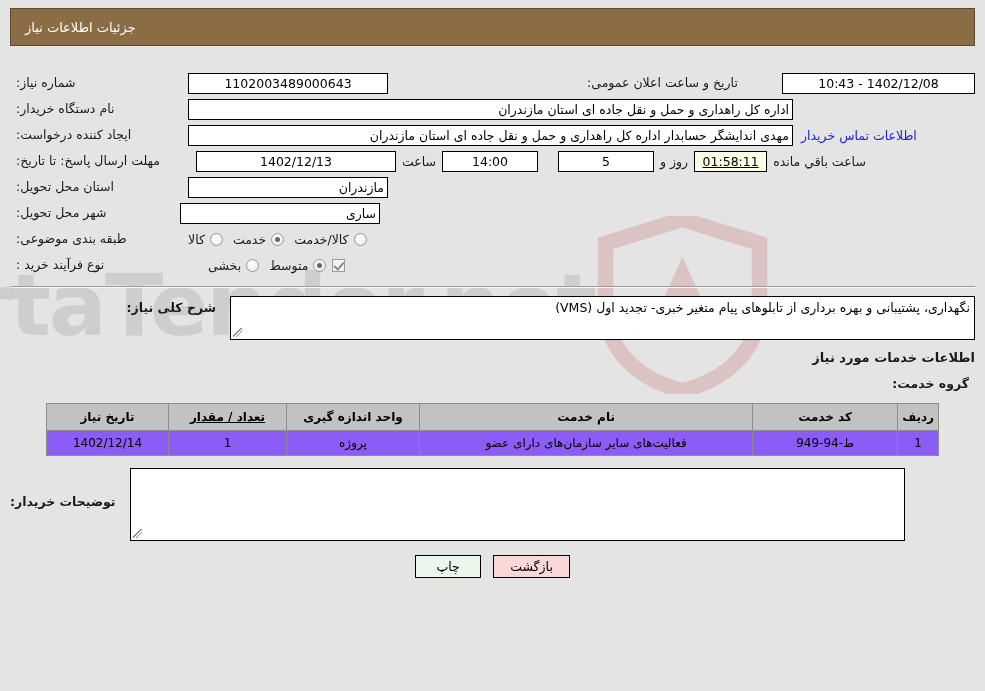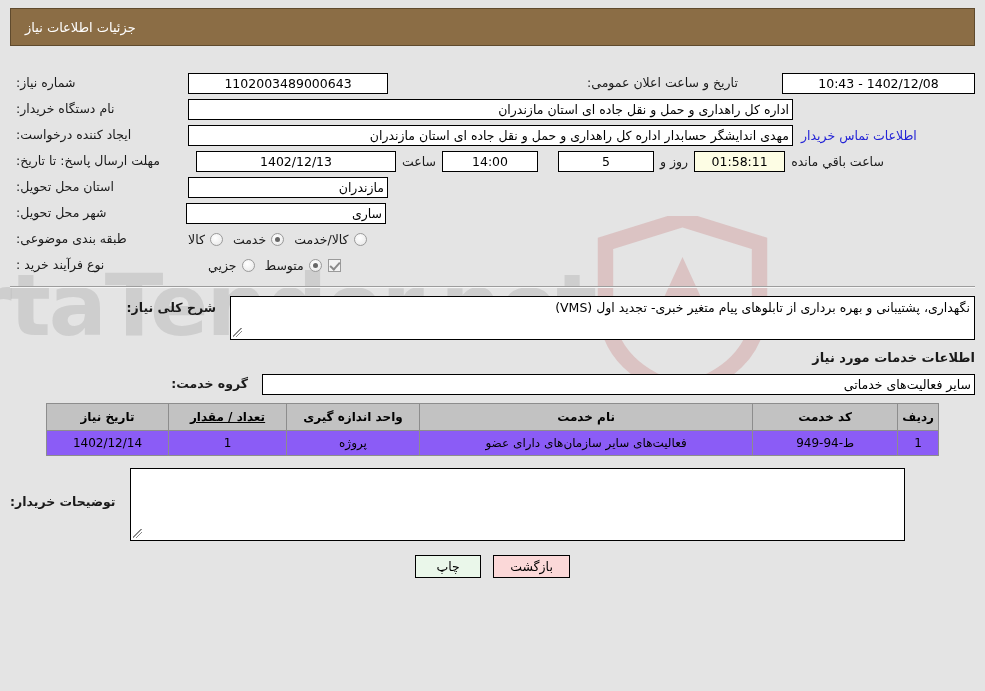--- a/index.html
+++ b/index.html
@@ -281,39 +281,39 @@
     <div class="form-row">
       <div class="spacer"></div>
       <a class="link">اطلاعات تماس خریدار</a>
       <div class="inp" style="width:605px;margin-left:10px;justify-content:flex-start;">مهدی اندایشگر حسابدار اداره کل راهداری و حمل و نقل جاده ای استان مازندران</div>
       <div class="lbl lbl-w">ایجاد کننده درخواست:</div>
     </div>
 
     <div class="form-row" style="align-items:center;">
       <div class="spacer"></div>
       <span class="inline-lbl">ساعت باقي مانده</span>
-      <div class="inp num inp-yellow" style="width:91px;">01:58:11</div>
+      <div class="inp num inp-yellow" style="width:73px;text-decoration:underline;">01:58:11</div>
       <span class="inline-lbl">روز و</span>
       <div class="inp num" style="width:96px;">5</div>
       <span class="inline-lbl" style="padding-left:14px;"></span>
       <div class="inp num" style="width:96px;">14:00</div>
       <span class="inline-lbl">ساعت</span>
       <div class="inp ctr" style="width:200px;margin-left:18px;">1402/12/13</div>
       <div class="lbl lbl-w">مهلت ارسال پاسخ: تا تاریخ:</div>
     </div>
 
     <div class="form-row">
       <div class="spacer"></div>
       <div class="inp" style="width:200px;margin-left:10px;">مازندران</div>
       <div class="lbl lbl-w">استان محل تحویل:</div>
     </div>
 
     <div class="form-row">
       <div class="spacer"></div>
-      <div class="inp" style="width:200px;margin-left:8px;">ساری</div>
+      <div class="inp" style="width:200px;margin-left:2px;">ساری</div>
       <div class="lbl lbl-w">شهر محل تحویل:</div>
     </div>
 
     <div class="form-row" style="margin-top:2px;">
       <div class="spacer"></div>
       <div class="radio-group">
         <div class="radio-item">
           <span class="radio"></span>
           <span class="radio-label">کالا/خدمت</span>
         </div>
@@ -332,39 +332,38 @@
     <div class="form-row" style="margin-bottom:10px;">
       <div class="spacer"></div>
       <span class="chk on"></span>
       <div class="radio-group" style="margin-left:20px;">
         <div class="radio-item">
           <span class="radio on"></span>
           <span class="radio-label">متوسط</span>
         </div>
         <div class="radio-item">
           <span class="radio"></span>
-          <span class="radio-label">جزیي</span>
+          <span class="radio-label">بخشی</span>
         </div>
       </div>
       <div class="lbl lbl-w">نوع فرآیند خرید :</div>
     </div>
 
   </div>
 
   <hr class="hr-sep">
 
   <div class="form-row" style="align-items:flex-start;">
     <div class="ta" style="width:745px;height:44px;margin-left:8px;">نگهداری، پشتیبانی و بهره برداری از تابلوهای پیام متغیر خبری- تجدید اول (VMS)</div>
     <div class="lbl strong-lbl" style="width:auto;padding-top:4px;padding-left:33px;">شرح کلی نیاز:</div>
   </div>
 
   <div class="section-title">اطلاعات خدمات مورد نیاز</div>
 
   <div class="form-row">
-    <div class="inp" style="width:713px;margin-left:8px;">سایر فعالیت‌های خدماتی</div>
     <div class="lbl strong-lbl" style="width:auto;">گروه خدمت:</div>
   </div>
 
   <table class="grid" style="margin-top:8px;">
     <thead>
       <tr>
         <th style="width:40px;">ردیف</th>
         <th style="width:145px;">کد خدمت</th>
         <th>نام خدمت</th>
         <th style="width:133px;">واحد اندازه گیری</th>

